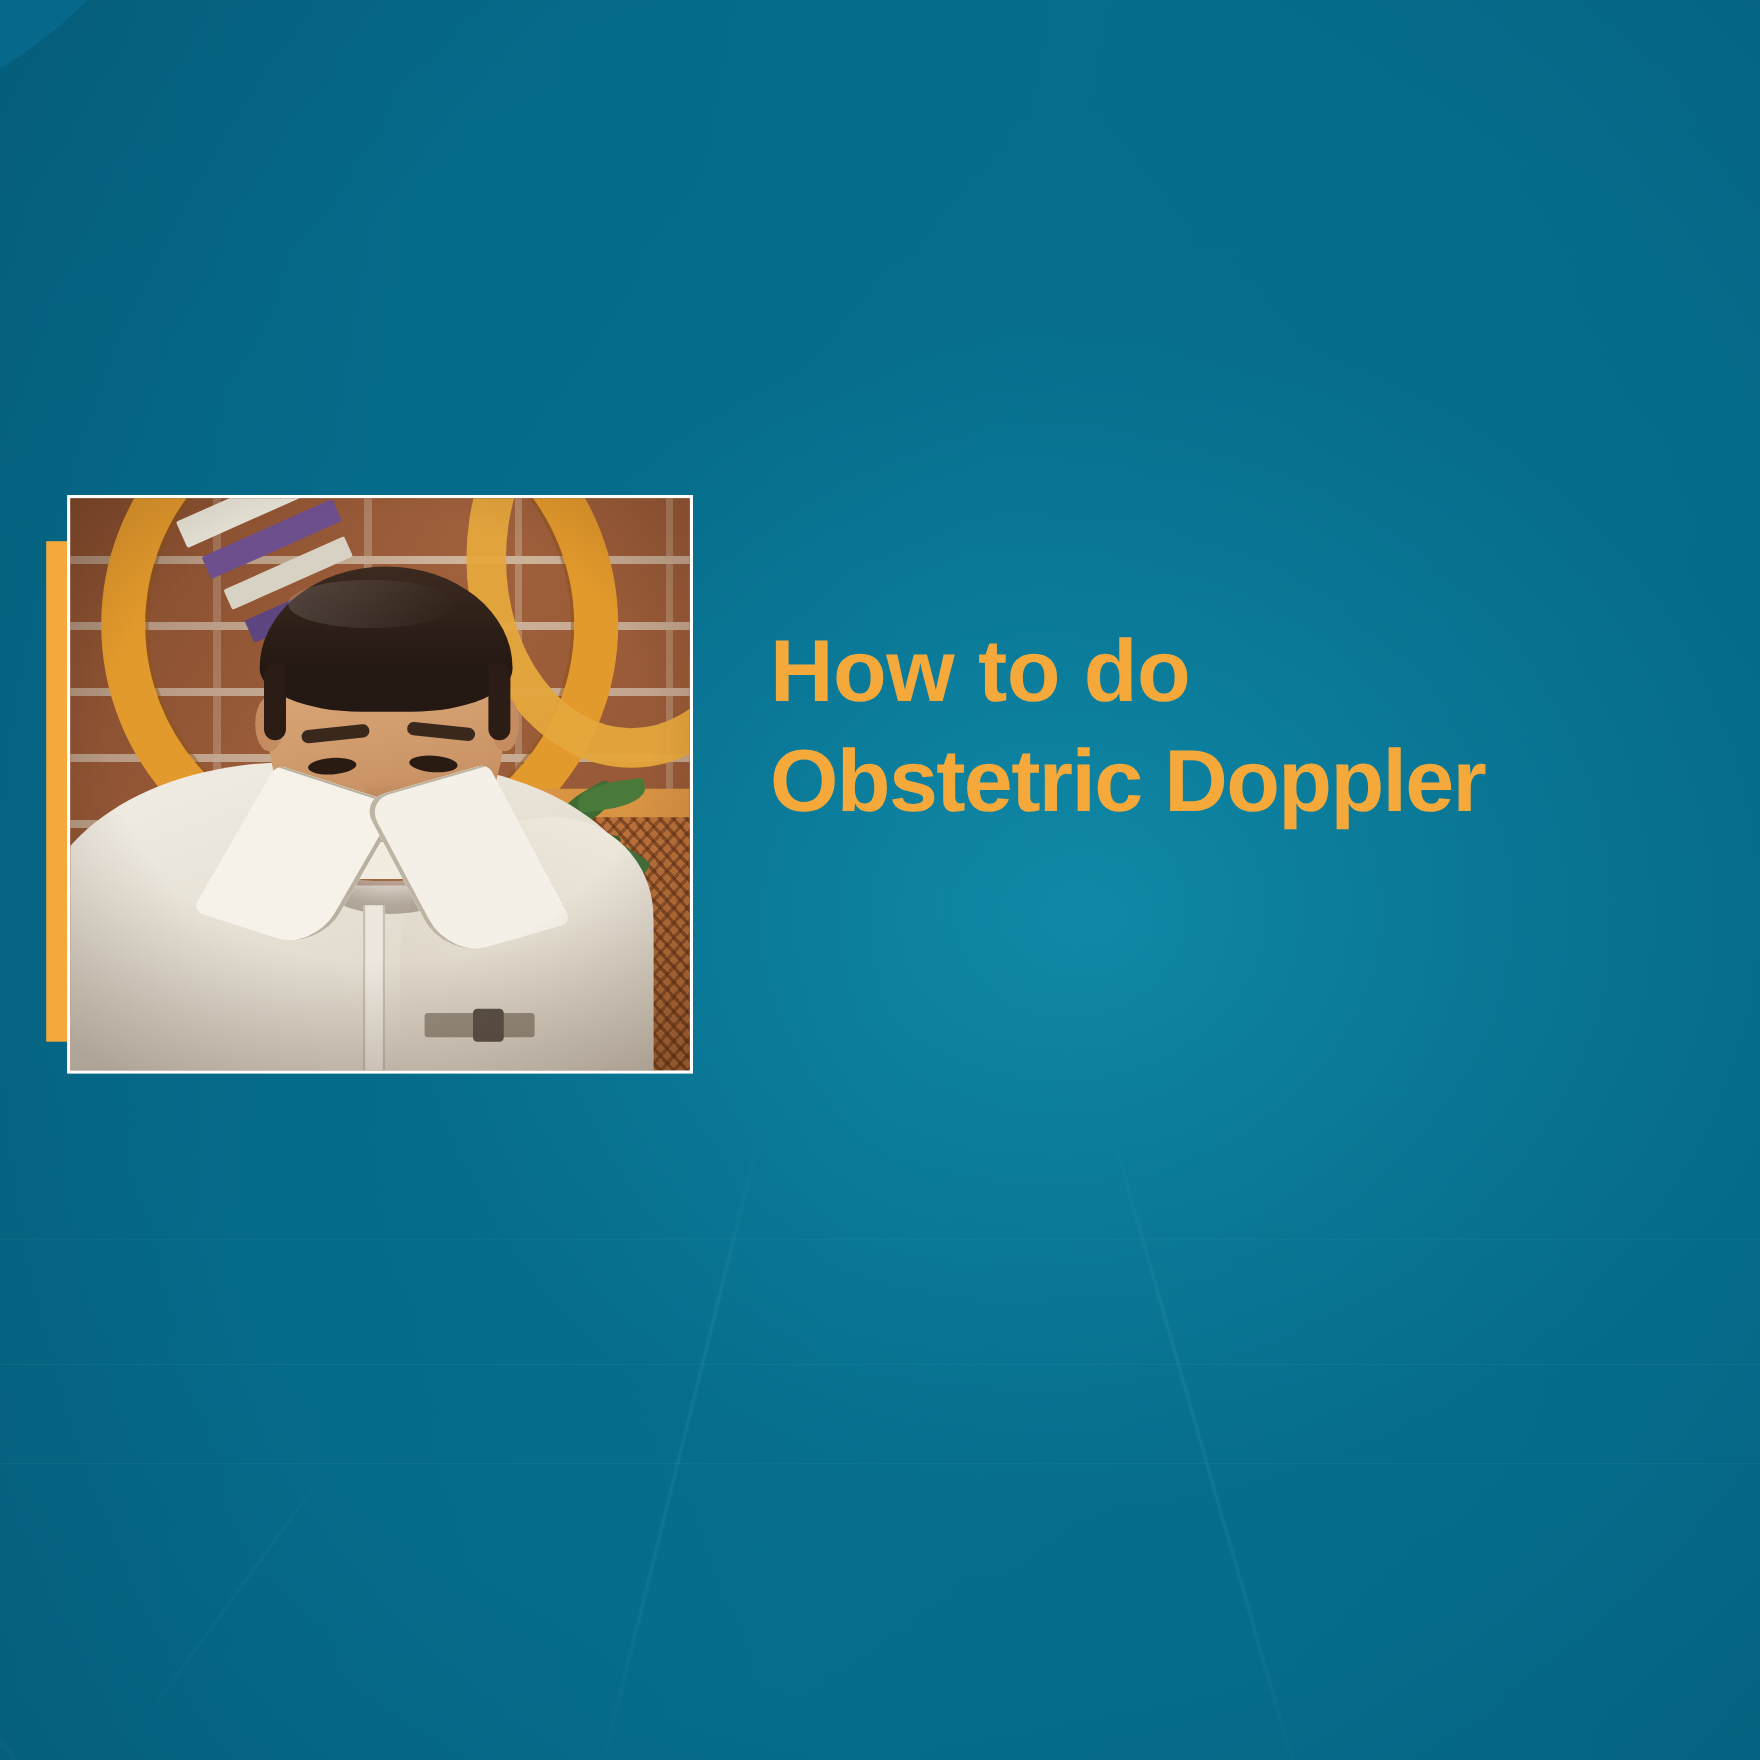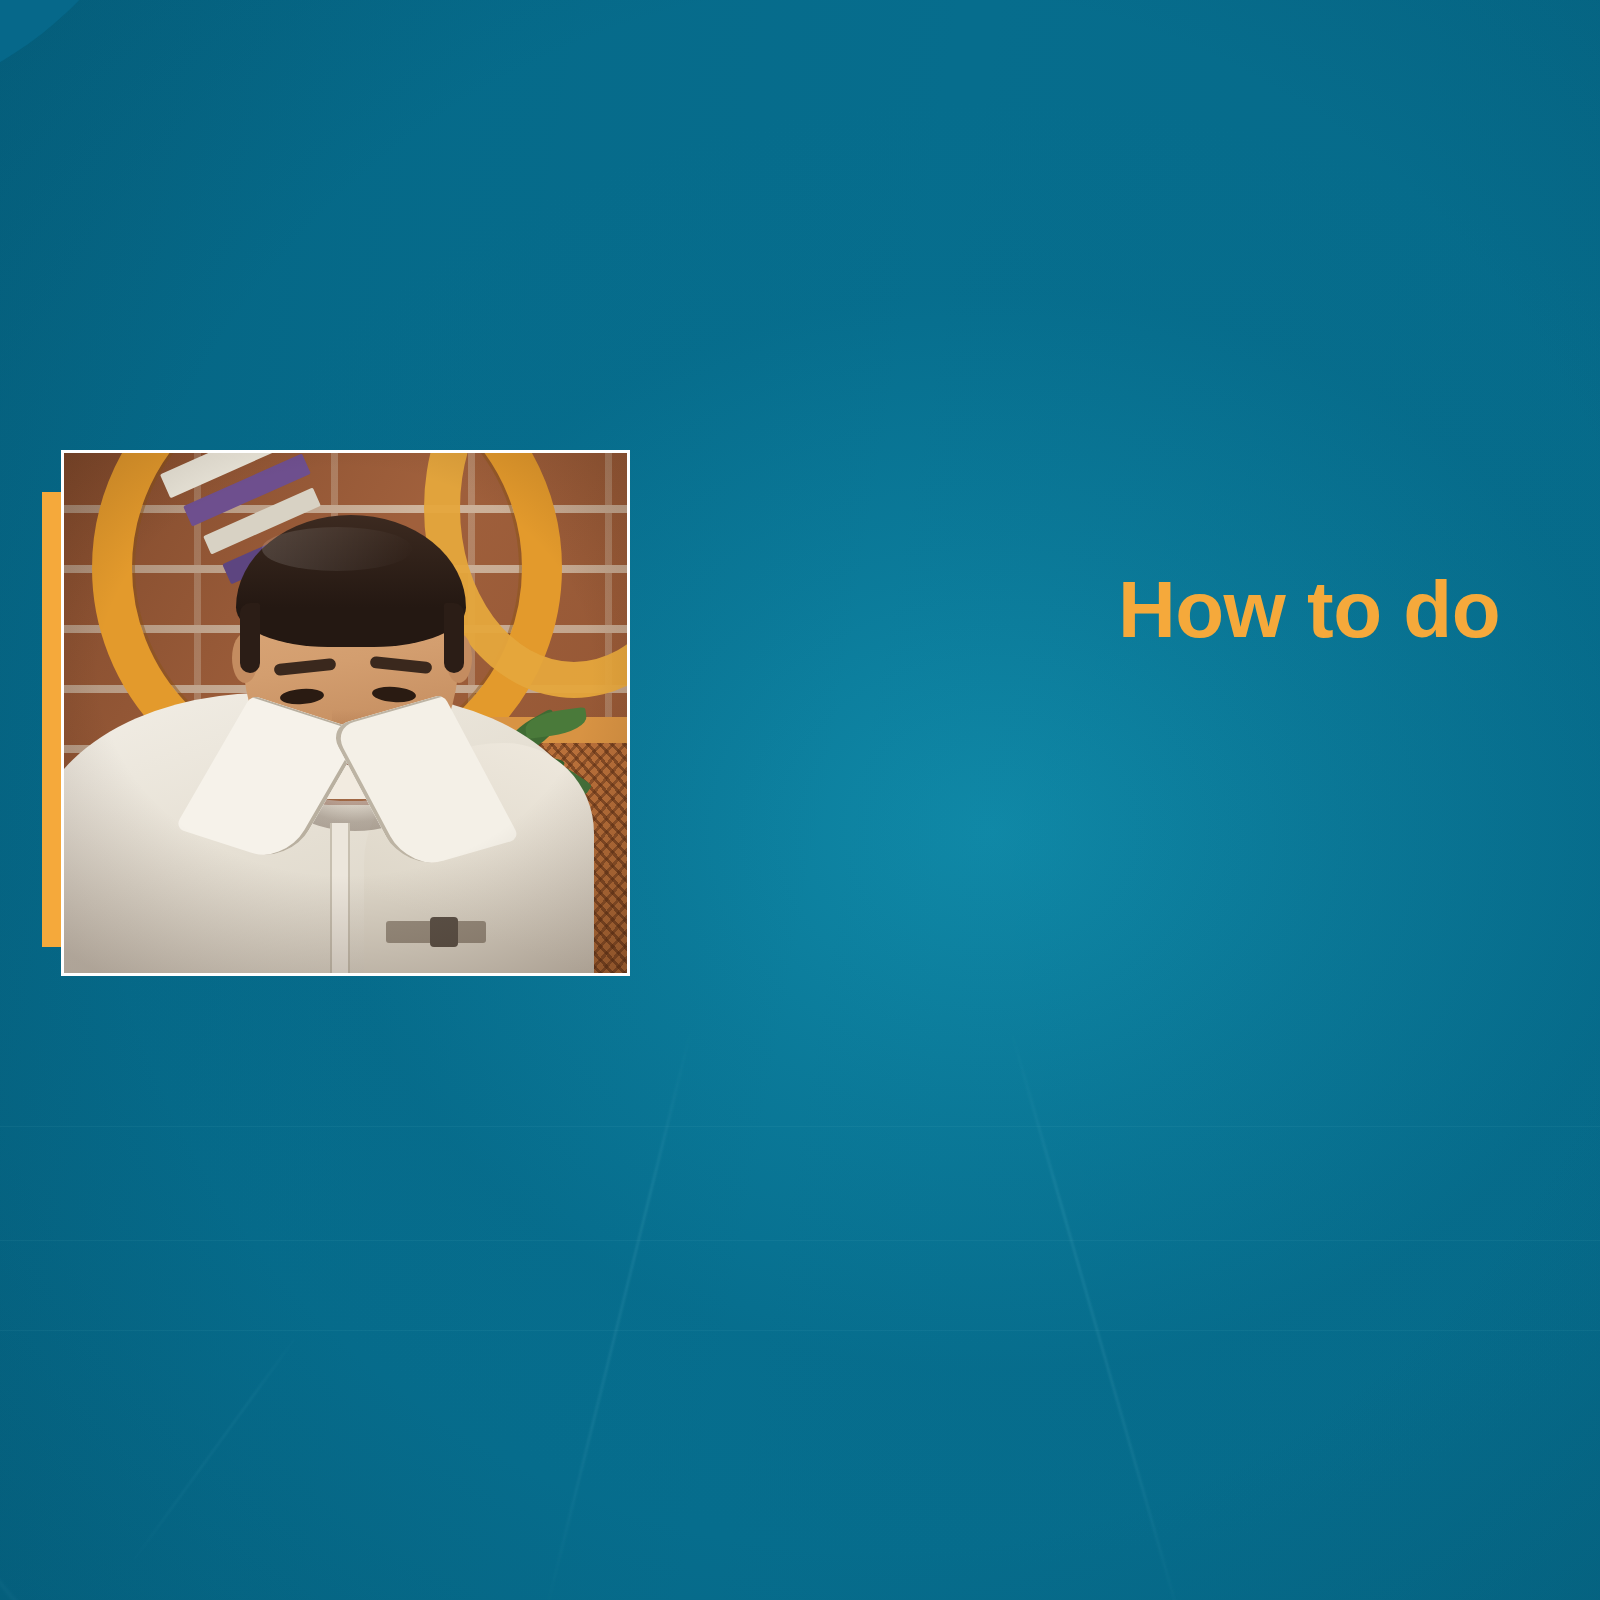--- a/index.html
+++ b/index.html
@@ -422,21 +422,21 @@
     background: radial-gradient(ellipse 78% 70% at 50% 42%, rgba(0,0,0,0) 56%, rgba(40,18,6,0.28) 100%);
     pointer-events: none;
   }
 
   
   .title {
     position: absolute;
     left: 700px;
     top: 560px;
     width: 800px;
-    text-align: right;
+    text-align: left;
     color: #f5a93b;
     font-weight: bold;
     font-size: 80px;
     line-height: 100px;
     letter-spacing: -0.5px;
   }
   .title .line { display: block; white-space: nowrap; }
   .title .line2 { letter-spacing: -1.5px; }
 
   .presenter {
@@ -523,16 +523,17 @@
       <div class="ph-collar-r"></div>
       <div class="ph-placket"></div>
       <div class="ph-pocketlogo"></div>
 
       <div class="ph-shadow"></div>
     </div>
   </div>
 
   <div class="title">
     <span class="line line1">How to do</span>
+    <span class="line line2">Obstetric Doppler</span>
   </div>
 
 
 </div>
 
 </body></html>

